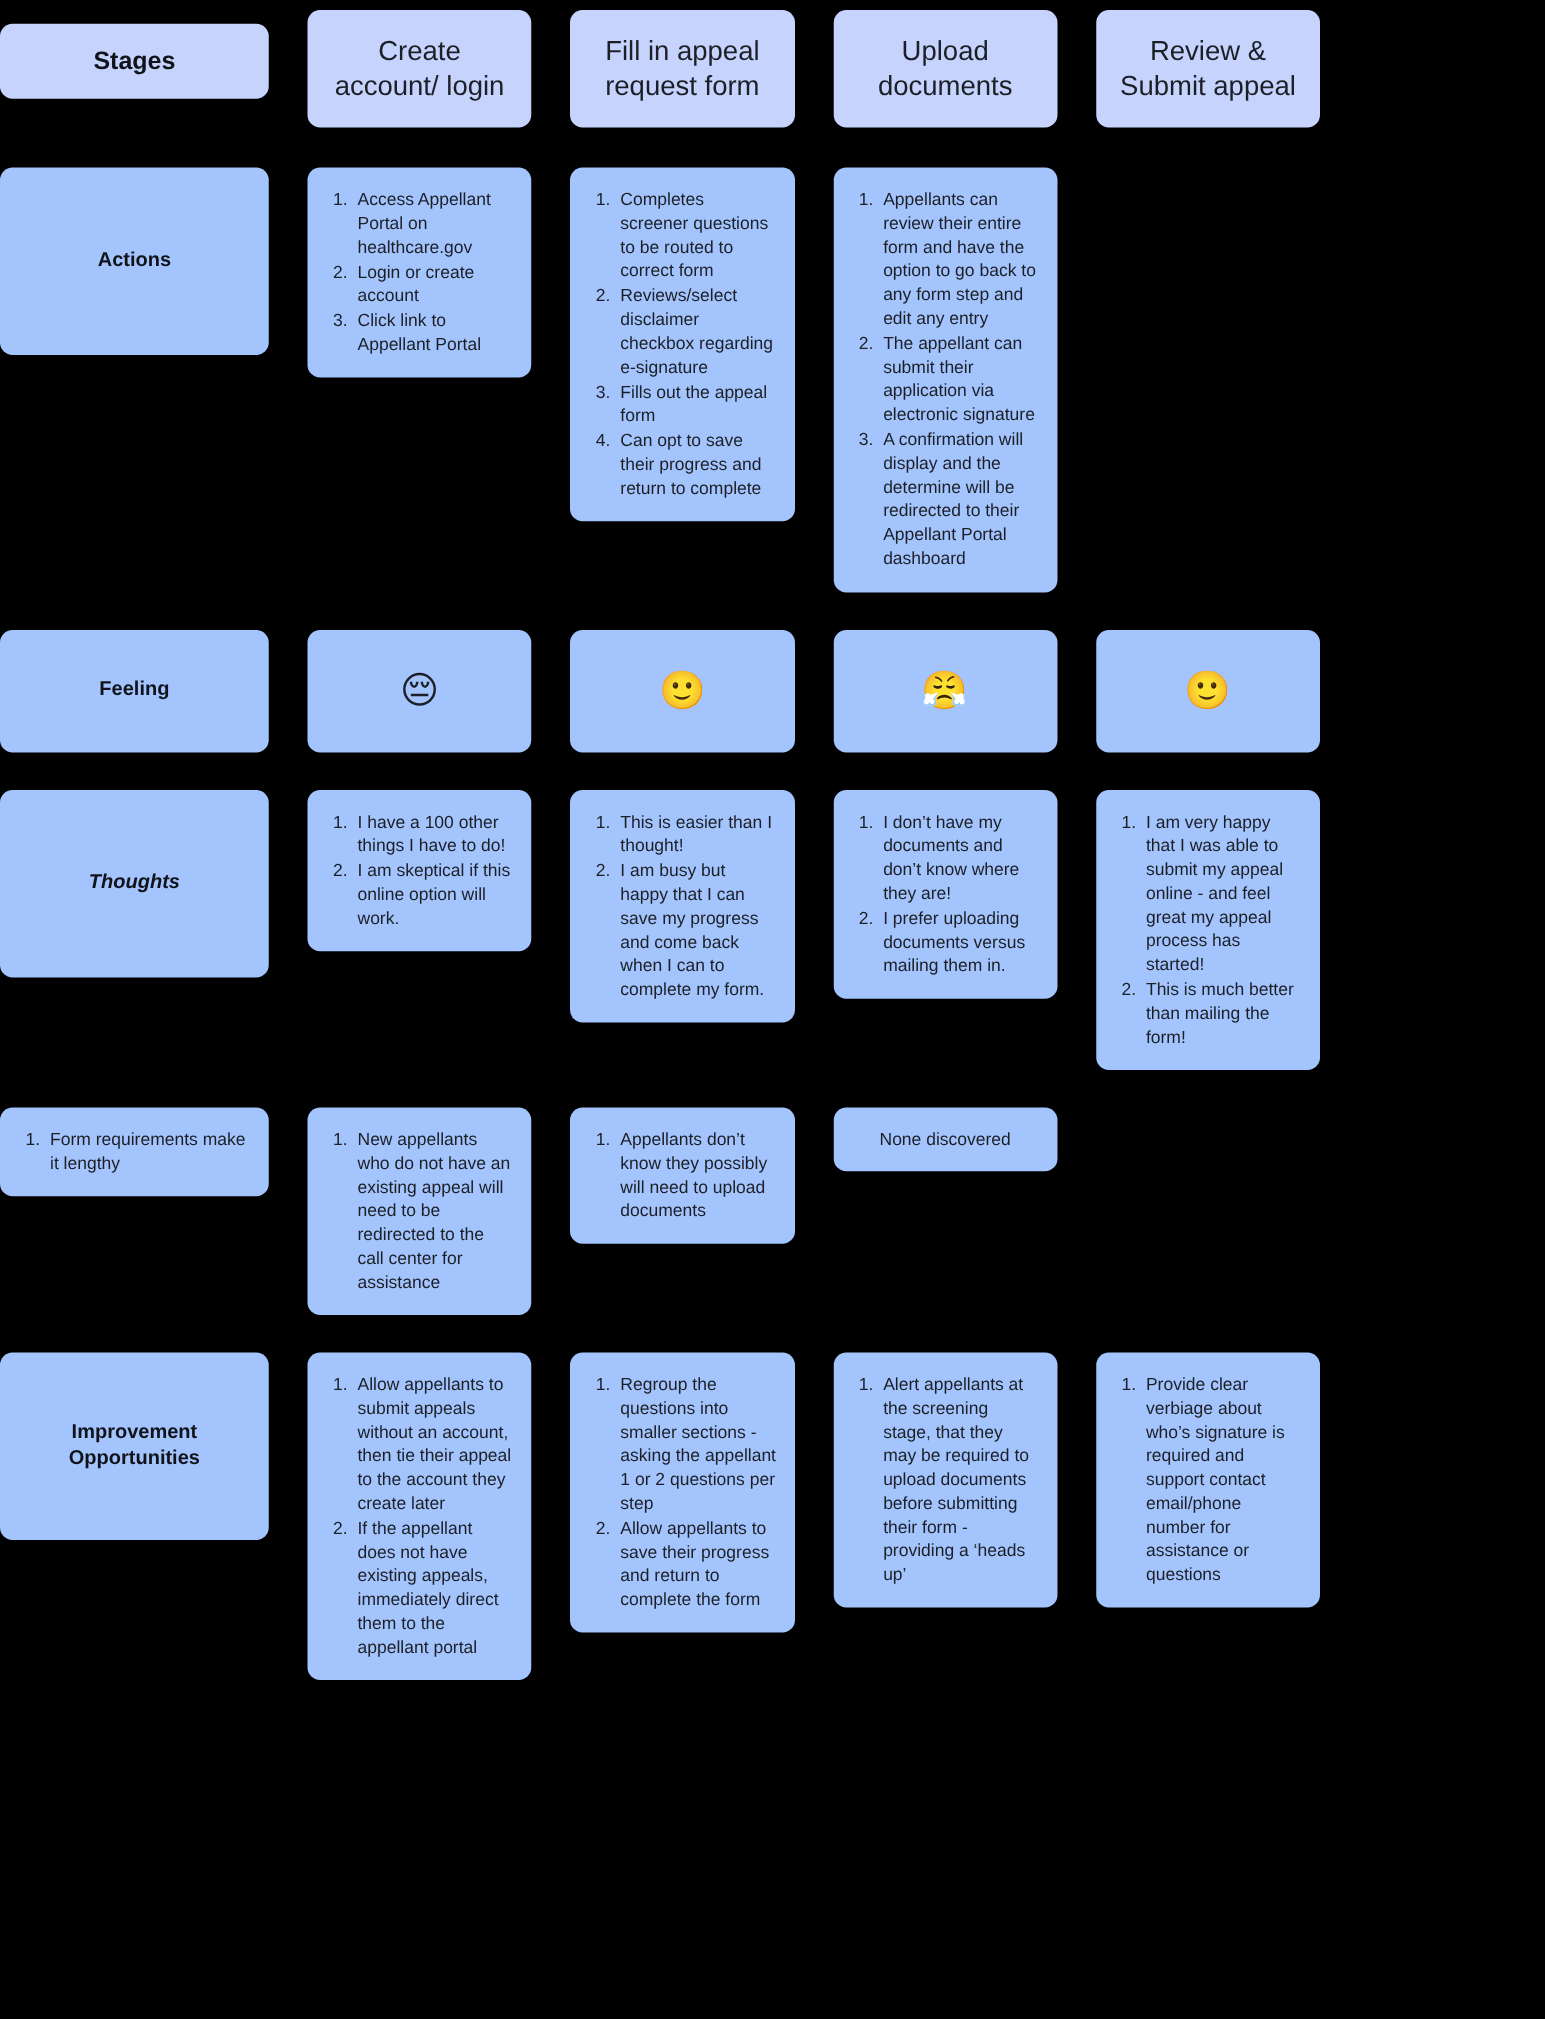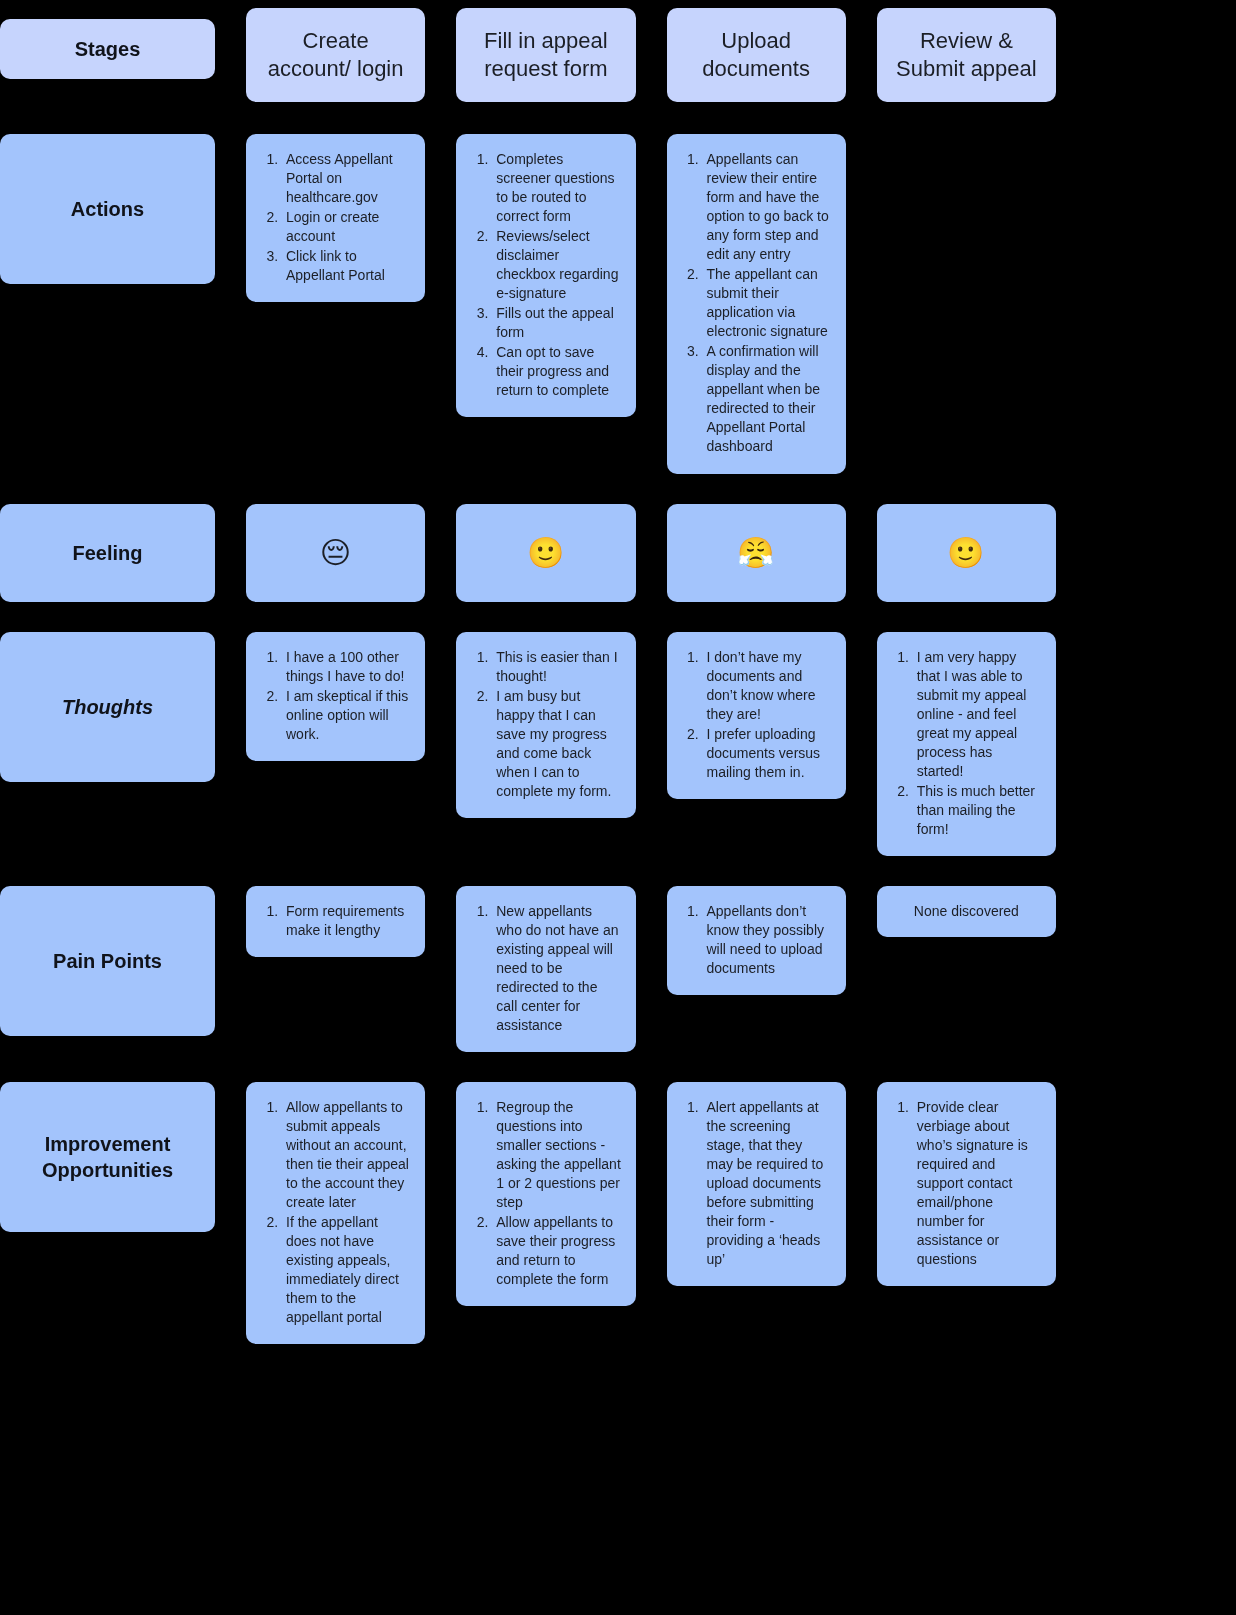--- a/index.html
+++ b/index.html
@@ -57,21 +57,21 @@
 
   
   .row-label {
     background: #a3c4fc;
     border-radius: 10px;
     display: flex;
     align-items: center;
     justify-content: center;
     text-align: center;
     font-weight: bold;
-    font-size: 20px;
+    font-size: 16px;
     color: #10131a;
     padding: 14px 10px;
     line-height: 1.3;
   }
 
   
   .cell {
     background: #a3c4fc;
     border-radius: 10px;
     padding: 16px 14px 16px 10px;
@@ -140,21 +140,21 @@
       <li>Completes screener questions to be routed to correct form</li>
       <li>Reviews/select disclaimer checkbox regarding e-signature</li>
       <li>Fills out the appeal form</li>
       <li>Can opt to save their progress and return to complete</li>
     </ol>
   </div>
   <div class="cell">
     <ol>
       <li>Appellants can review their entire form and have the option to go back to any form step and edit any entry</li>
       <li>The appellant can submit their application via electronic signature</li>
-      <li>A confirmation will display and the appellant when be redirected to their Appellant Portal dashboard</li>
+      <li>A confirmation will display and the determine will be redirected to their Appellant Portal dashboard</li>
     </ol>
   </div>
 
   <div class="gap-row"></div>
 
   <div class="row-label feeling">Feeling</div>
   <div class="cell emoji-cell">
     <span class="emoji-glyph">😔</span>
   </div>
   <div class="cell emoji-cell">
@@ -190,21 +190,20 @@
   </div>
   <div class="cell">
     <ol>
       <li>I am very happy that I was able to submit my appeal online - and feel great my appeal process has started!</li>
       <li>This is much better than mailing the form!</li>
     </ol>
   </div>
 
   <div class="gap-row"></div>
 
-  <div class="row-label pain">Pain Points</div>
   <div class="cell">
     <ol>
       <li>Form requirements make it lengthy</li>
     </ol>
   </div>
   <div class="cell">
     <ol>
       <li>New appellants who do not have an existing appeal will need to be redirected to the call center for assistance</li>
     </ol>
   </div>

